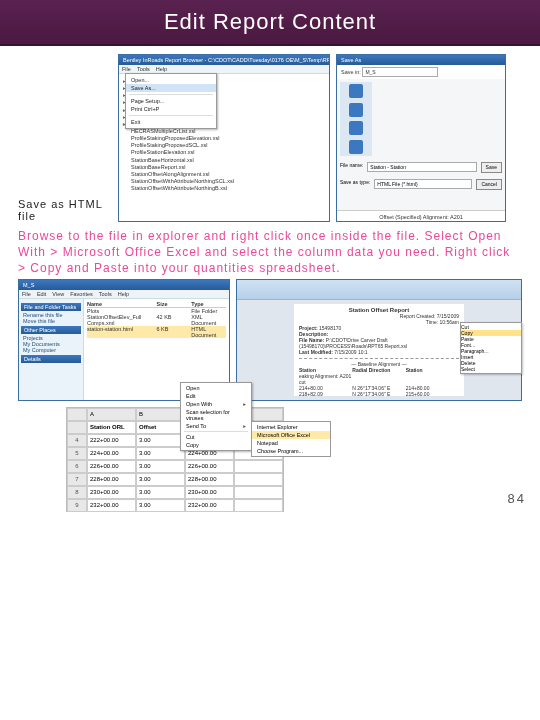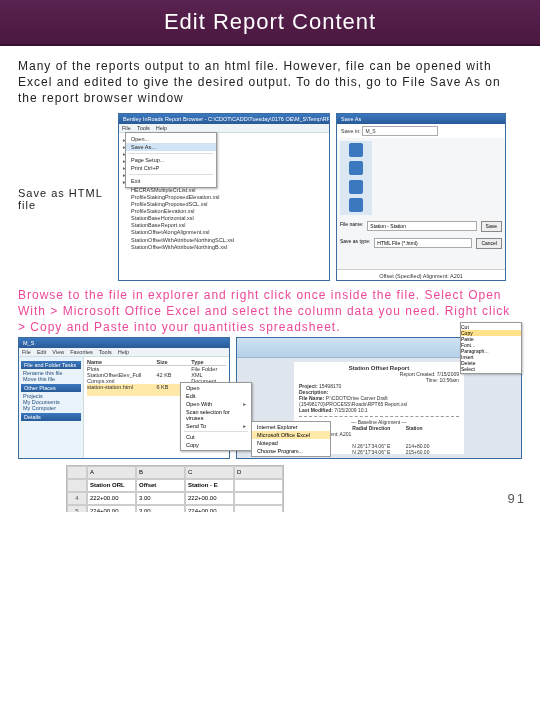--- a/index.html
+++ b/index.html
@@ -26,21 +26,21 @@
   .para {
     color: #222;
     font-size: 12px;
     line-height: 1.35;
     letter-spacing: 1px;
     margin: 4px 0 6px 0;
   }
   .row {
     display: flex;
     gap: 0;
-    align-items: center;
+    align-items: flex-end;
   }
   .side-label {
     width: 100px;
     font-size: 11px;
     letter-spacing: 1px;
     color: #222;
     padding-top: 4px;
   }
   .img-cluster {
     flex: 1;
@@ -236,21 +236,20 @@
 </style>
 </head>
 <body>
 
 <div class="wrap">
   <div class="header-bar">
     <span>Edit Report Content</span>
   </div>
 
   <div class="content">
-    <p class="para">Many of the reports output to an html file. However, file can be opened with Excel and edited to give the desired output. To do this, go to File Save As on the report browser window</p>
 
     <div class="row">
       <div class="side-label">Save as HTML file</div>
 
       <div class="img-cluster">
 
         <div class="fake-window" style="width:210px;height:166px;position:relative">
           <div class="fw-title">Bentley InRoads Report Browser - C:\CDOT\CADD\Tuesday\0176 OE\M_S\Temp\RPT75.xml</div>
           <div class="fw-menu">
             <span>File</span>
@@ -570,14 +569,14 @@
         <div class="data-row">
           <div class="cell rownum">21</div>
           <div class="cell">249+00.91</div>
           <div class="cell">133.88</div>
           <div class="cell">247+00.00</div>
           <div class="cell"></div>
         </div>
       </div>
 
   </div>
-  <div class="page-num">91</div>
+  <div class="page-num">84</div>
 </div>
 
 </body></html>

